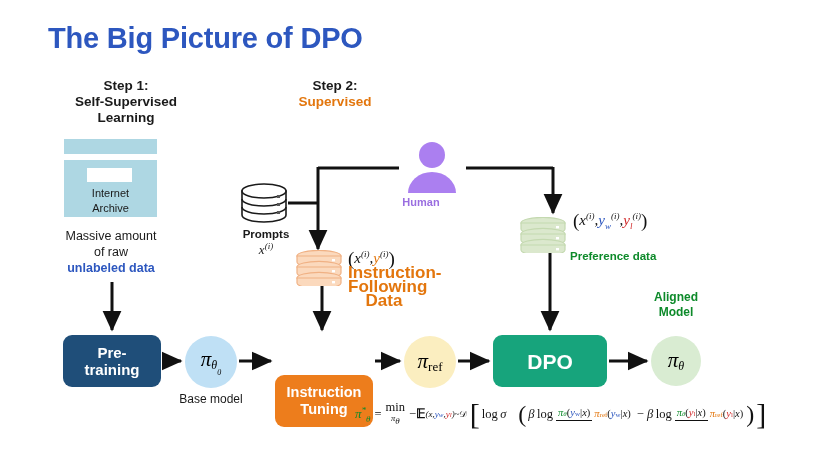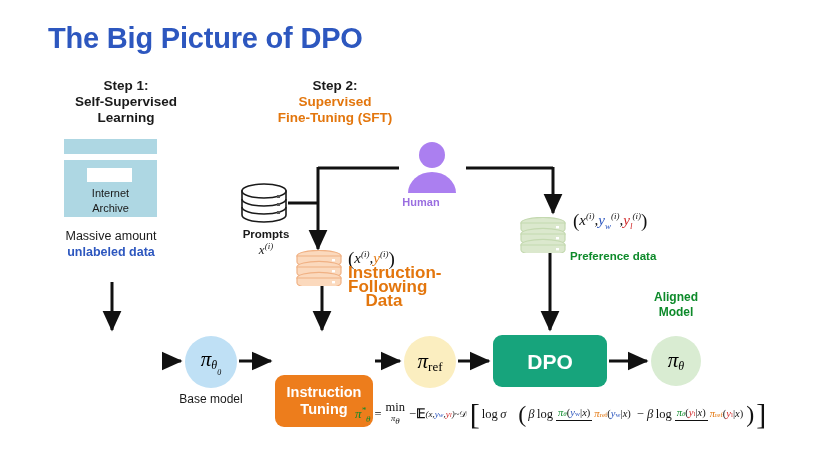--- a/index.html
+++ b/index.html
@@ -180,33 +180,33 @@
   <div class="abs" id="title">The Big Picture of DPO</div>
 
   <div class="abs step-head" id="step1">
     <span class="step-sub sub-black">Step 1:</span>
     <span class="step-sub sub-black">Self-Supervised</span>
     <span class="step-sub sub-black">Learning</span>
   </div>
   <div class="abs step-head" id="step2">
     <span class="step-sub sub-black">Step 2:</span>
     <span class="step-sub sub-orange">Supervised</span>
-    <span class="step-sub sub-orange">Fine-Tuning (SFT)</span>
   </div>
 
   <div class="abs" id="ia-bar"></div>
   <div class="abs" id="ia-box"></div>
   <div class="abs" id="ia-white"></div>
   <div class="abs" id="ia-label">
     <div>Internet</div>
     <div>Archive</div>
   </div>
 
   <div class="abs" id="massive">
     <div>Massive amount</div>
+    <div>of raw</div>
     <div class="bluetxt">unlabeled data</div>
   </div>
 
   <div class="db" id="db-prompts">
     <svg width="48" height="40" viewBox="0 0 48 40">
       <g fill="#ffffff" stroke="#1a1a1a" stroke-width="1.6">
         <path d="M2,8 v24 a22,7 0 0 0 44,0 v-24 z"></path>
         <ellipse cx="24" cy="8" rx="22" ry="7"></ellipse>
         <path d="M2,16 a22,7 0 0 0 44,0" fill="none"></path>
         <path d="M2,24 a22,7 0 0 0 44,0" fill="none"></path>
@@ -266,20 +266,26 @@
   <div class="abs" id="pref-label">Preference data</div>
 
   <div class="abs" id="human">
     <svg width="56" height="52" viewBox="0 0 56 52">
       <circle cx="28" cy="14" r="13" fill="#ab7ff0"></circle>
       <path d="M4,52 a24,21 0 0 1 48,0 z" fill="#ab7ff0"></path>
     </svg>
   </div>
   <div class="abs" id="human-label">Human</div>
 
+  <div class="abs pbox" id="box-pre">
+    <div>
+      <div>Pre-</div>
+      <div>training</div>
+    </div>
+  </div>
   <div class="abs pbox" id="box-instr">
     <div>
       <div>Instruction</div>
       <div>Tuning</div>
     </div>
   </div>
   <div class="abs pbox" id="box-dpo">
     <div>DPO</div>
   </div>
 

